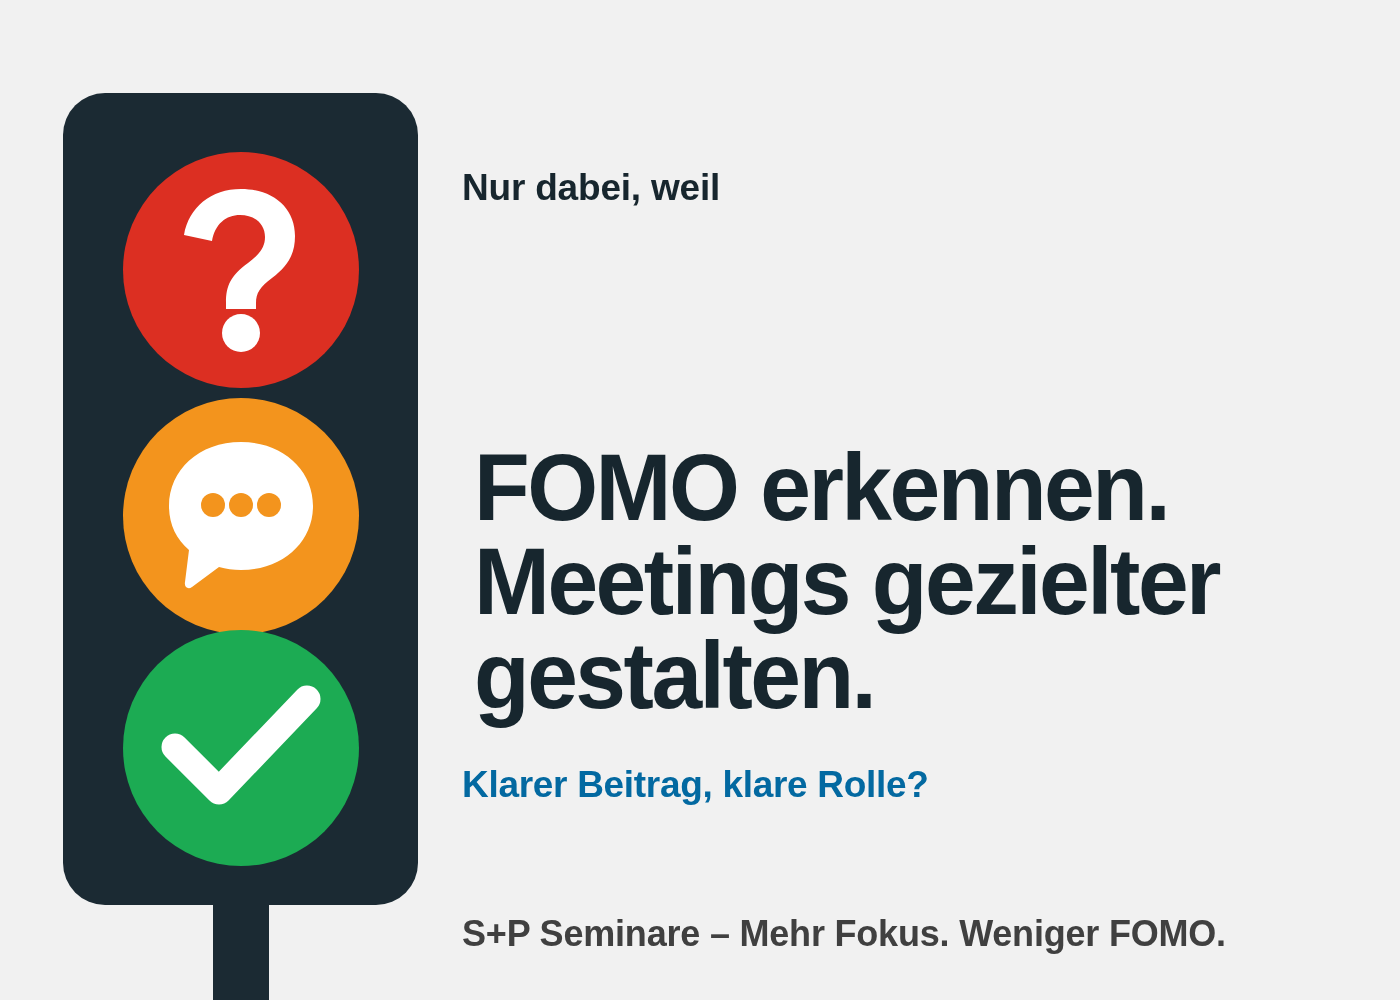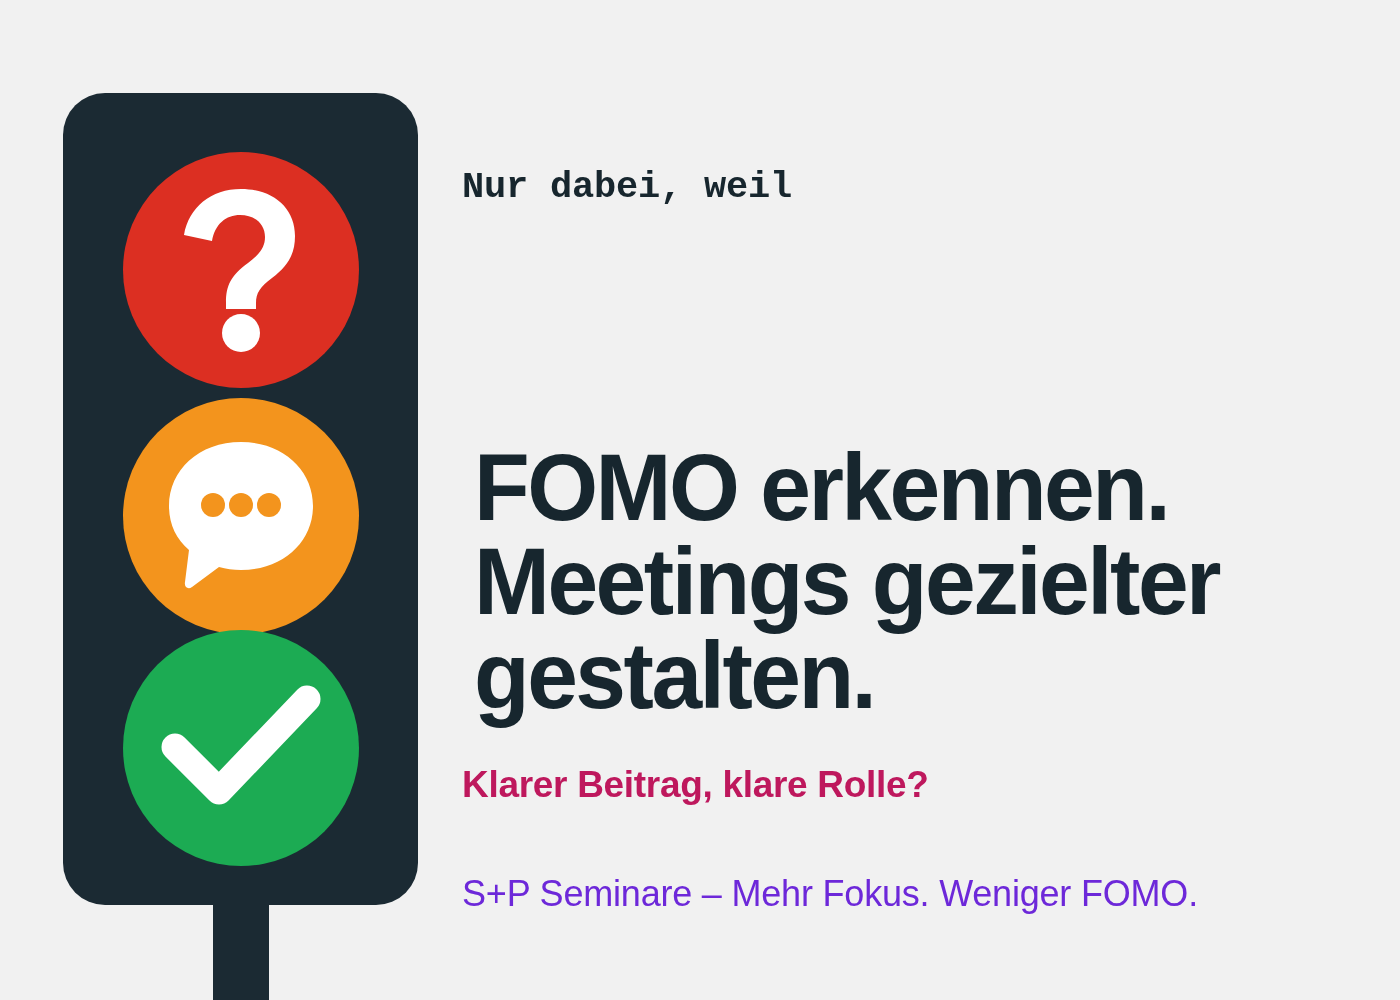--- a/index.html
+++ b/index.html
@@ -97,21 +97,20 @@
   .eyebrow {
     position: absolute;
     top: 163px;
     left: 0;
     width: 560px;
     font-size: 37px;
     font-weight: bold;
     line-height: 1.33;
     color: #17262e;
     letter-spacing: -0.2px;
-    font-family: Liberation Mono, monospace;
   }
 
   .eyebrow .line {
     display: block;
     white-space: nowrap;
   }
 
   .headline {
     position: absolute;
     top: 378px;
@@ -131,33 +130,33 @@
     transform-origin: left center;
   }
 
   .subline {
     position: absolute;
     top: 763px;
     left: 0;
     font-size: 37px;
     font-weight: bold;
     line-height: 1.2;
-    color: #be185d;
+    color: #0369a1;
     letter-spacing: -0.3px;
     white-space: nowrap;
   }
 
   .footer-line {
     position: absolute;
-    top: 872px;
+    top: 912px;
     left: 0;
     font-size: 36px;
-    font-weight: normal;
+    font-weight: bold;
     line-height: 1.2;
-    color: #6d28d9;
+    color: #404040;
     letter-spacing: -0.2px;
     white-space: nowrap;
   }
 </style>
 </head>
 <body>
 
 <div id="poster">
 
   <div class="traffic-light">

